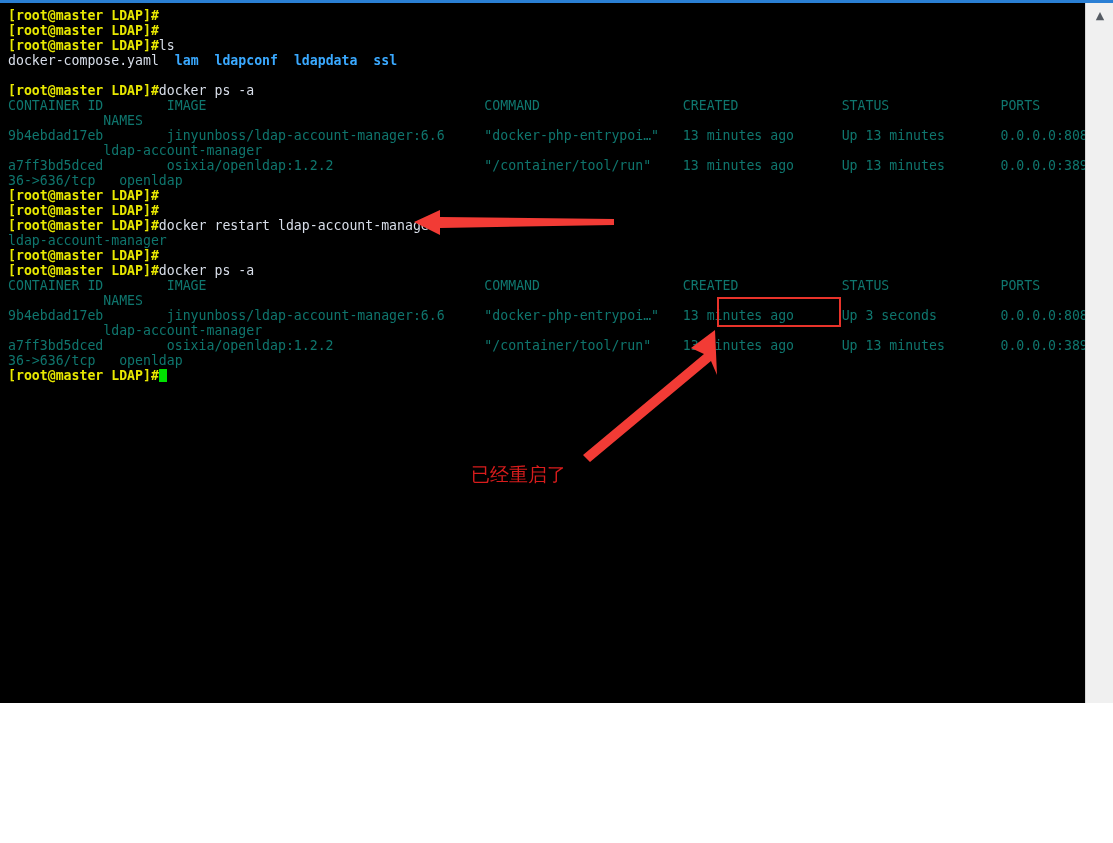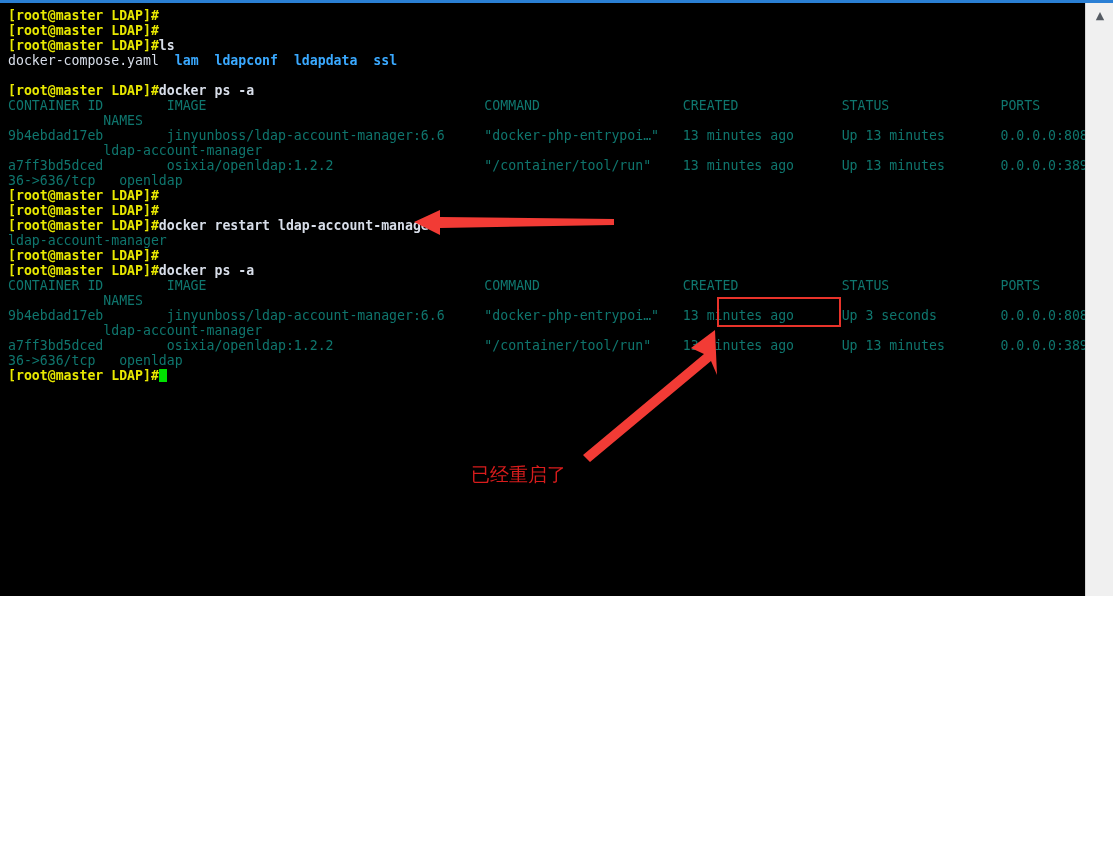--- a/index.html
+++ b/index.html
@@ -4,21 +4,21 @@
 <title>Terminal Screenshot</title>
 <style>
   html, body {
     margin: 0;
     padding: 0;
     background: #ffffff;
   }
   #screen {
     position: relative;
     width: 1113px;
-    height: 596px;
+    height: 703px;
     overflow: hidden;
     background: #000000;
     font-family: "DejaVu Sans Mono", "Liberation Mono", monospace;
   }
   
   .top-border {
     position: absolute;
     left: 0; top: 0;
     width: 1113px; height: 3px;
     background: #2a7fd4;
@@ -53,21 +53,21 @@
     line-height: 15px;
     font-size: 13.2px;
     white-space: pre;
     letter-spacing: 0px;
     color: #d8dee9;
   }
   .prompt {
     color: #e8e800;
     font-weight: bold;
   }
-  .cmd { color: #d8dee9; font-weight: bold; }
+  .cmd { color: #d8dee9; font-weight: normal; }
   .dir {
     color: #3aa9ff;
     font-weight: bold;
   }
   .file { color: #d8dee9; }
   .out { color: #0f766e; }
   .cursor {
     display: inline-block;
     width: 8px;
     height: 13px;

